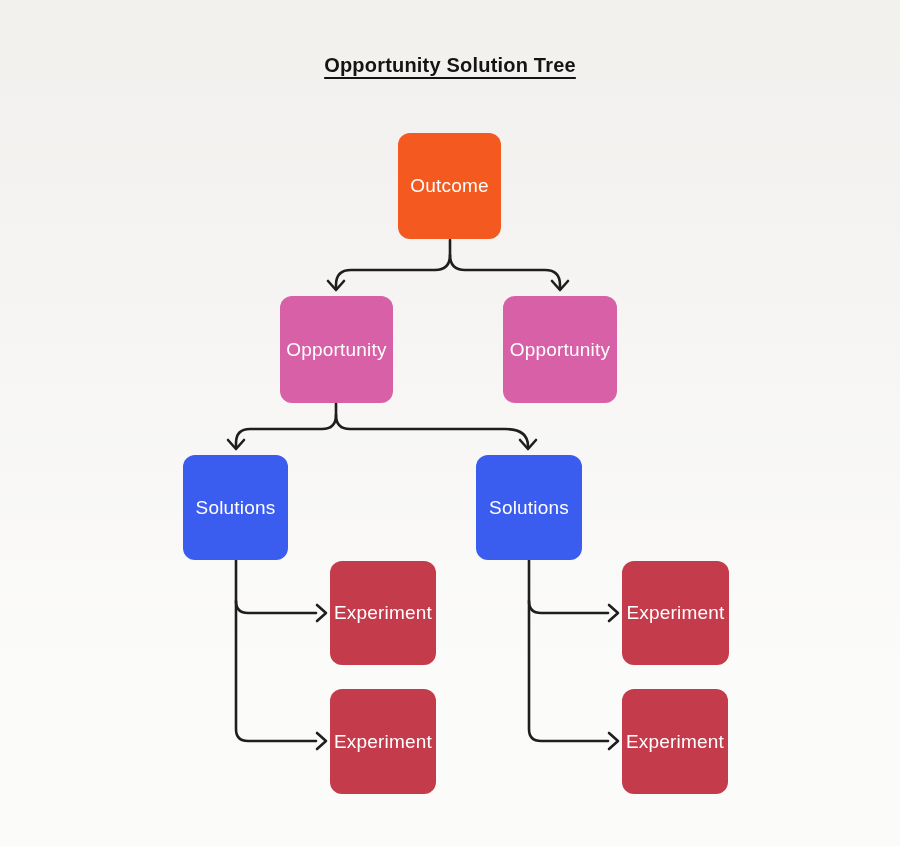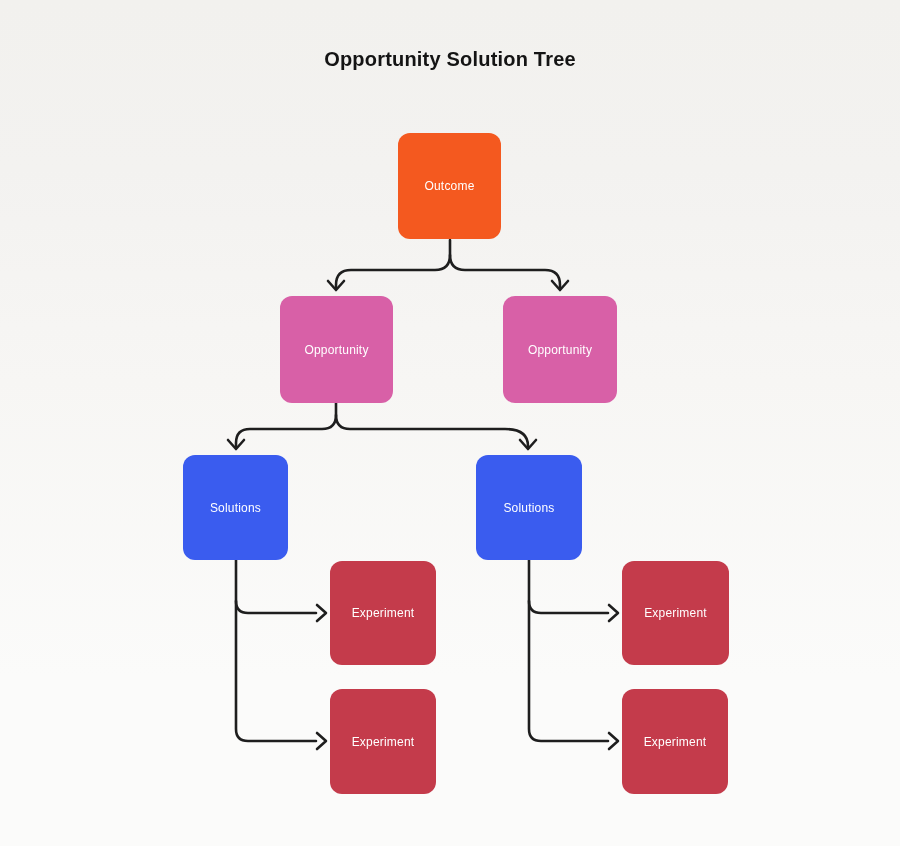--- a/index.html
+++ b/index.html
@@ -9,27 +9,28 @@
     overflow: hidden;
   }
   #canvas {
     position: relative;
     width: 900px;
     height: 846px;
     background: linear-gradient(180deg, #f2f1ee 0%, #f3f2f0 20%, #f7f6f4 45%, #fbfbfa 80%, #fbfbfa 100%);
   }
   .page-title {
     position: absolute;
-    top: 48px;
+    top: 54px;
     left: 0;
     width: 100%;
     text-align: center;
     font-size: 20px;
     font-weight: 700;
     letter-spacing: 0.2px;
+    text-decoration: underline;
     text-underline-offset: 5px;
     text-decoration-thickness: 1.8px;
   }
   #edges-svg {
     position: absolute;
     inset: 0;
     width: 900px;
     height: 846px;
     pointer-events: none;
   }
@@ -42,21 +43,21 @@
   .node {
     position: absolute;
     border-radius: 12px;
     display: flex;
     align-items: center;
     justify-content: center;
     cursor: pointer;
   }
   .node-label {
     color: #ffffff;
-    font-size: 12px;
+    font-size: 19px;
     font-weight: 400;
     letter-spacing: 0.2px;
   }
   
   #n-outcome { left: 398px; top: 133px; width: 103px; height: 106px; }
   #n-opp-l   { left: 280px; top: 296px; width: 113px; height: 107px; }
   #n-opp-r   { left: 503px; top: 296px; width: 114px; height: 107px; }
   #n-sol-l   { left: 183px; top: 455px; width: 105px; height: 105px; }
   #n-sol-r   { left: 476px; top: 455px; width: 106px; height: 105px; }
   #n-exp-lt  { left: 330px; top: 561px; width: 106px; height: 104px; }

